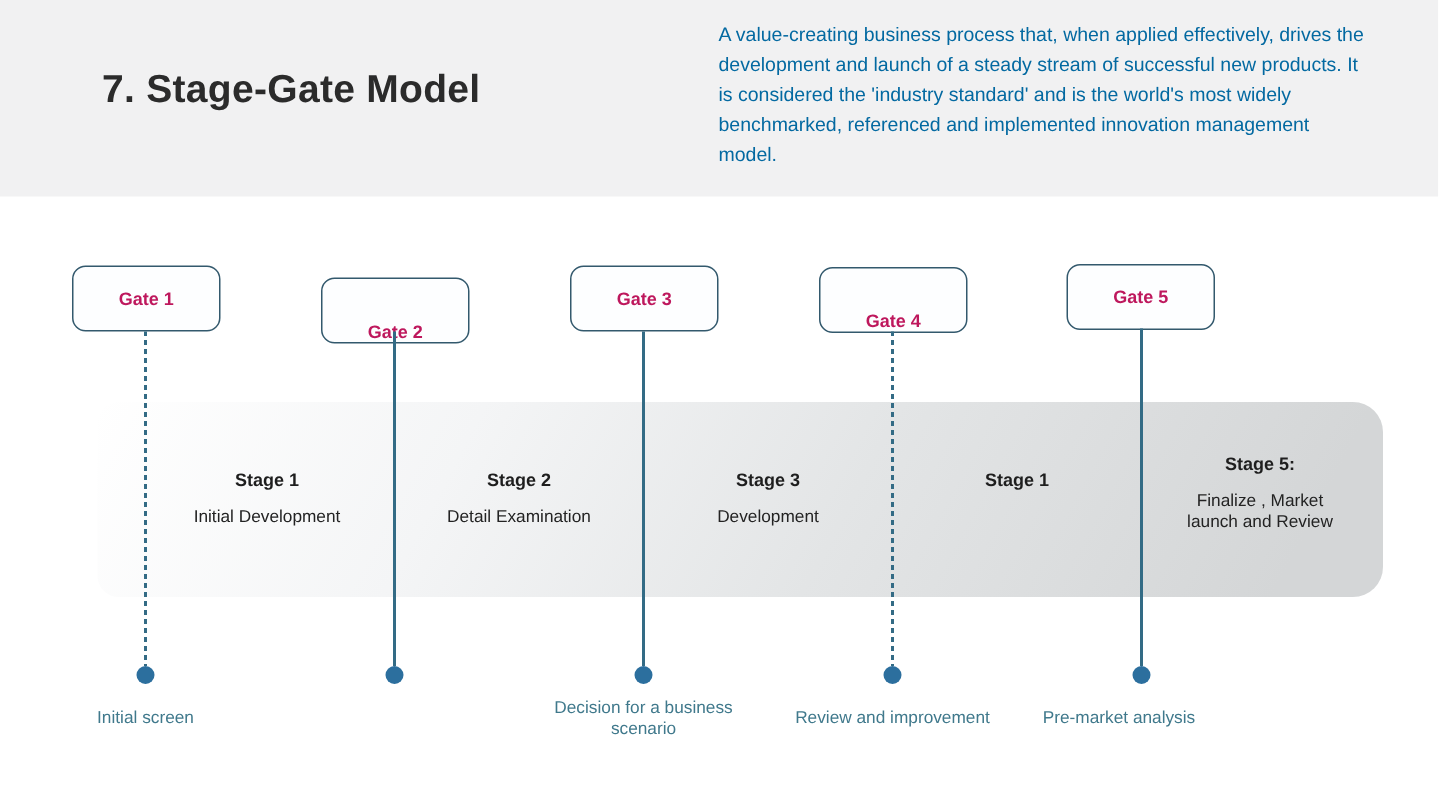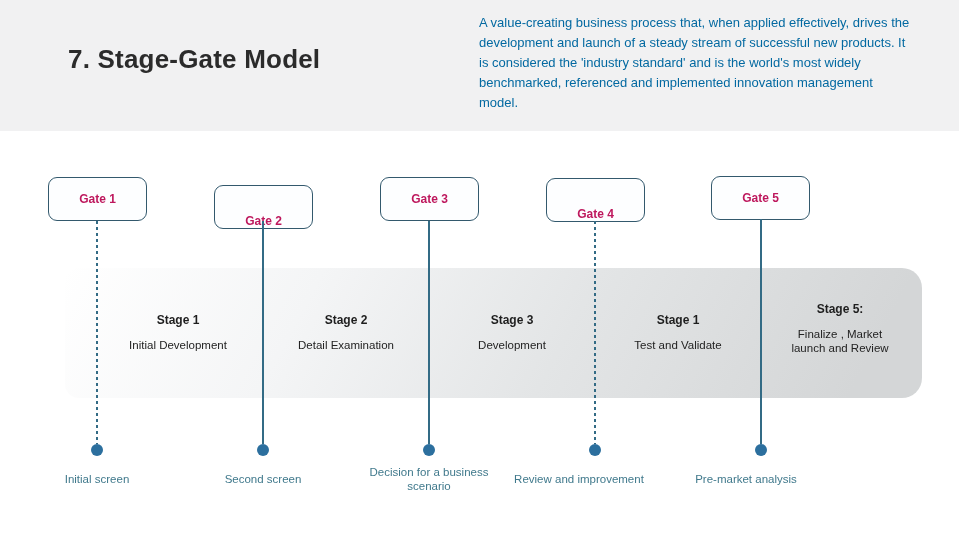--- a/index.html
+++ b/index.html
@@ -111,21 +111,21 @@
     width: 140px; height: 34px;
     display: flex; align-items: center; justify-content: center;
     text-align: center;
     color: #40798c;
     font-size: 11.5px;
     line-height: 14px;
   }
   .s-1 { left: 27px; }
   .s-2 { left: 193px; }
   .s-3 { left: 359px; }
-  .s-4 { left: 509px; }
+  .s-4 { left: 525px; }
   .s-5 { left: 676px; }
 </style>
 </head>
 <body>
 
 <div class="slide">
 
   <div class="header">
     <h1 class="title">7. Stage-Gate Model</h1>
     <p class="desc">A value-creating business process that, when applied effectively, drives the development and launch of a steady stream of successful new products. It is considered the 'industry standard' and is the world's most widely benchmarked, referenced and implemented innovation management model.</p>
@@ -140,21 +140,20 @@
   <div class="stage stage-2">
     <div class="stage-title">Stage 2</div>
     <div class="stage-desc">Detail Examination</div>
   </div>
   <div class="stage stage-3">
     <div class="stage-title">Stage 3</div>
     <div class="stage-desc">Development</div>
   </div>
   <div class="stage stage-4">
     <div class="stage-title">Stage 1</div>
-    <div class="stage-desc">Test and Validate</div>
   </div>
   <div class="stage stage-5">
     <div class="stage-title">Stage 5:</div>
     <div class="stage-desc">Finalize , Market launch and Review</div>
   </div>
 
   <div class="gate-box gb-1">
     <span>Gate 1</span>
   </div>
   <div class="gate-box gb-2">
@@ -178,23 +177,20 @@
 
   <div class="dot d-1"></div>
   <div class="dot d-2"></div>
   <div class="dot d-3"></div>
   <div class="dot d-4"></div>
   <div class="dot d-5"></div>
 
   <div class="screen s-1">
     <span>Initial screen</span>
   </div>
-  <div class="screen s-2">
-    <span>Second screen</span>
-  </div>
   <div class="screen s-3">
     <span>Decision for a business scenario</span>
   </div>
   <div class="screen s-4">
     <span>Review and improvement</span>
   </div>
   <div class="screen s-5">
     <span>Pre-market analysis</span>
   </div>
 

